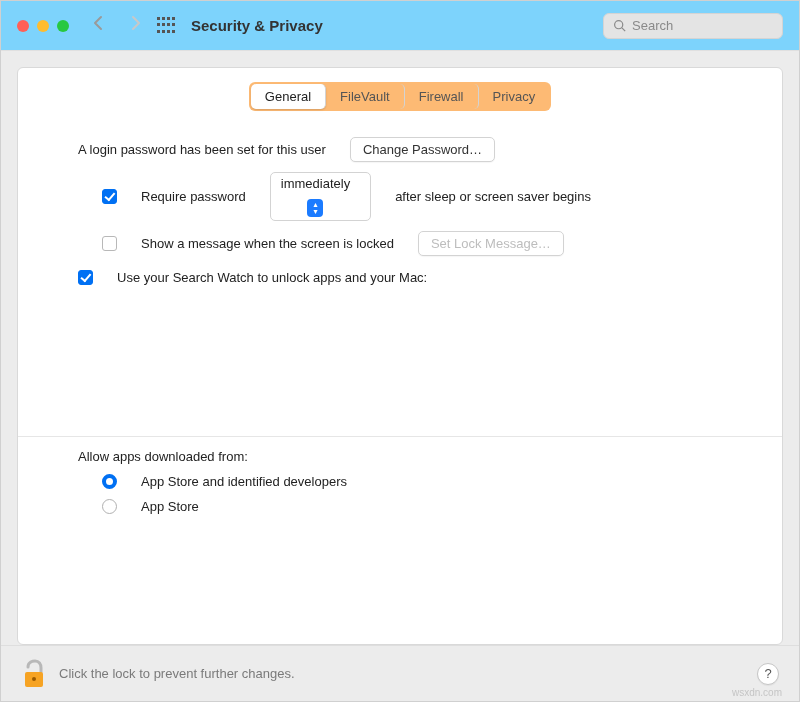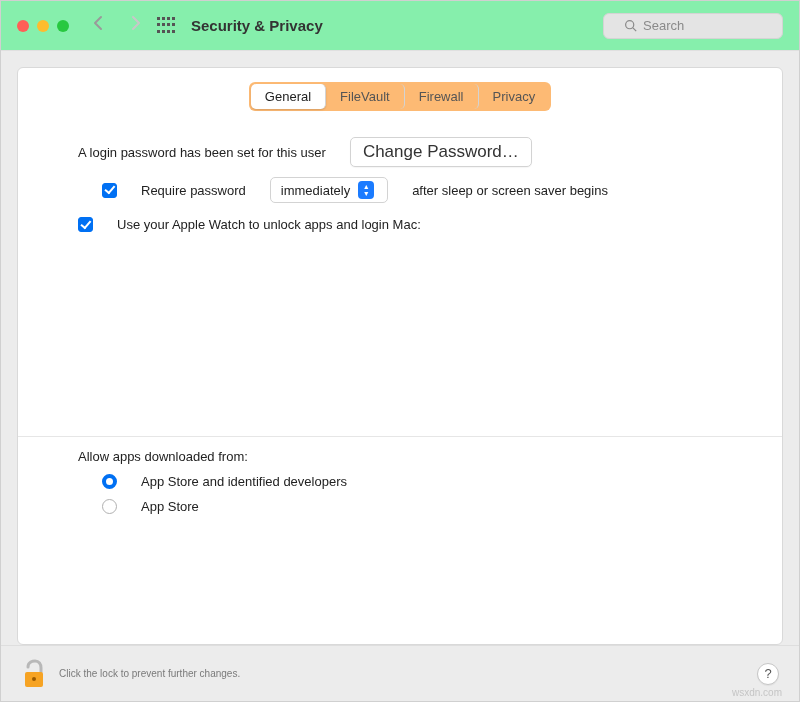--- a/index.html
+++ b/index.html
@@ -17,37 +17,37 @@
     background: #ececec;
     display: flex;
     flex-direction: column;
     border: 1px solid #d0d0d0;
   }
   .titlebar {
     height: 50px;
     display: flex;
     align-items: center;
     padding: 0 16px;
-    background: #86efac;
+    background: #7dd3fc;
     border-bottom: 1px solid #e0e0e0;
   }
   .traffic-lights { display: flex; gap: 8px; margin-right: 20px;}
   .tl { width: 12px; height: 12px; border-radius: 50%; }
   .tl.red { background: #ff5f57; }
   .tl.yellow { background: #febc2e; }
   .tl.green { background: #28c840; }
   .nav-arrows { display: flex; gap: 20px; margin-right: 12px; color: #8a8a8a; }
   .nav-arrow { font-size: 18px; cursor: default; padding: 4px;}
   .grid-icon { width: 18px; height: 18px; display:flex; flex-wrap:wrap; gap:2px; margin-right: 16px;}
   .grid-icon span { width: 3px; height: 3px; background:#555; }
   .title { font-weight: 600; font-size: 15px; color:#333; flex:0 0 auto; }
   .spacer { flex: 1; }
   .search {
     width: 180px; height: 26px; border-radius: 6px; background:#e4e4e4;
-    display:flex; align-items:center; padding:0 20px; gap:6px; color:#8a8a8a;
+    display:flex; align-items:center; padding:0 9px; gap:6px; color:#8a8a8a;
     font-size: 13px; border:1px solid #d4d4d4;
   }
   .search svg { width:13px; height:13px; }
   .content-wrap {
     flex:1;
     padding: 16px 16px 0 16px;
     display:flex;
     flex-direction:column;
   }
   .panel {
@@ -95,39 +95,39 @@
     content:""; width:4px; height:8px; border:solid #fff; border-width:0 2px 2px 0;
     transform: rotate(40deg) translate(-1px,-1px);
   }
   .radio {
     width:15px; height:15px; border-radius:50%; border:1px solid #b0b0b0; background:#fff;
     display:inline-flex; align-items:center; justify-content:center; flex-shrink:0;
   }
   .radio.checked { border:4px solid #0070f3; }
   .btn {
     background:#fff; border:1px solid #d3d3d3; border-radius:5px; padding:4px 12px;
-    font-size:17px; color:#333; box-shadow:0 1px 1px rgba(0,0,0,0.04);
+    font-size:13px; color:#333; box-shadow:0 1px 1px rgba(0,0,0,0.04);
   }
   .btn.disabled { color:#bdbdbd; }
   .select {
-    background:#fff; border:1px solid #d3d3d3; border-radius:5px; padding:3px 13px 3px 10px;
-    font-size:13px; display:inline-flex; align-items:center; gap:8px;
+    background:#fff; border:1px solid #d3d3d3; border-radius:5px; padding:3px 20px 3px 10px;
+    font-size:13px; display:inline-flex; align-items:center; gap:8px;flex-direction:column;
   }
   .select .stepper {
     width:16px; height:18px; background:#1b7bff; border-radius:4px;
     display:flex; flex-direction:column; align-items:center; justify-content:center;
     color:#fff; font-size:8px; line-height:7px;
   }
   .footer {
     height: 56px; display:flex; align-items:center; padding:0 20px; gap:12px;
     border-top:1px solid #dedede; background:#ececec;
   }
   .lock { width:26px; height:30px; position:relative; }
   .lock svg { width:100%; height:100%; }
-  .footer-text { font-size:10px; color:#7a7a7a; flex:1; }
+  .footer-text { font-size:13px; color:#7a7a7a; flex:1; }
   .help {
     width:22px; height:22px; border-radius:50%; border:1px solid #c6c6c6;
     background:#fff; display:flex; align-items:center; justify-content:center;
     font-size:13px; color:#555; box-shadow:0 1px 1px rgba(0,0,0,0.05);
   }
   .watermark {
     position:absolute; right:18px; bottom:4px; font-size:10px; color:#c5c5c5;
   }
 </style>
 </head>
@@ -200,23 +200,28 @@
           <span>Require password</span>
           <span class="select">
             <span>immediately</span>
             <span class="stepper">
               <span>▴</span>
                 <span>▾</span>
             </span>
           </span>
           <span>after sleep or screen saver begins</span>
         </div>
+        <div class="line sub">
+          <span class="checkbox"></span>
+          <span>Show a message when the screen is locked</span>
+          <button class="btn disabled">Set Lock Message…</button>
+        </div>
         <div class="line" style="margin-top:14px;">
           <span class="checkbox checked"></span>
-          <span>Use your Apple Watch to unlock apps and login Mac:</span>
+          <span>Use your Search Watch to unlock apps and your Mac:</span>
         </div>
       </div>
 
       <div style="flex:1"></div>
 
       <div class="section bordered" style="padding-bottom:120px;">
         <div class="line">
           <span>Allow apps downloaded from:</span>
         </div>
         <div class="line sub">

